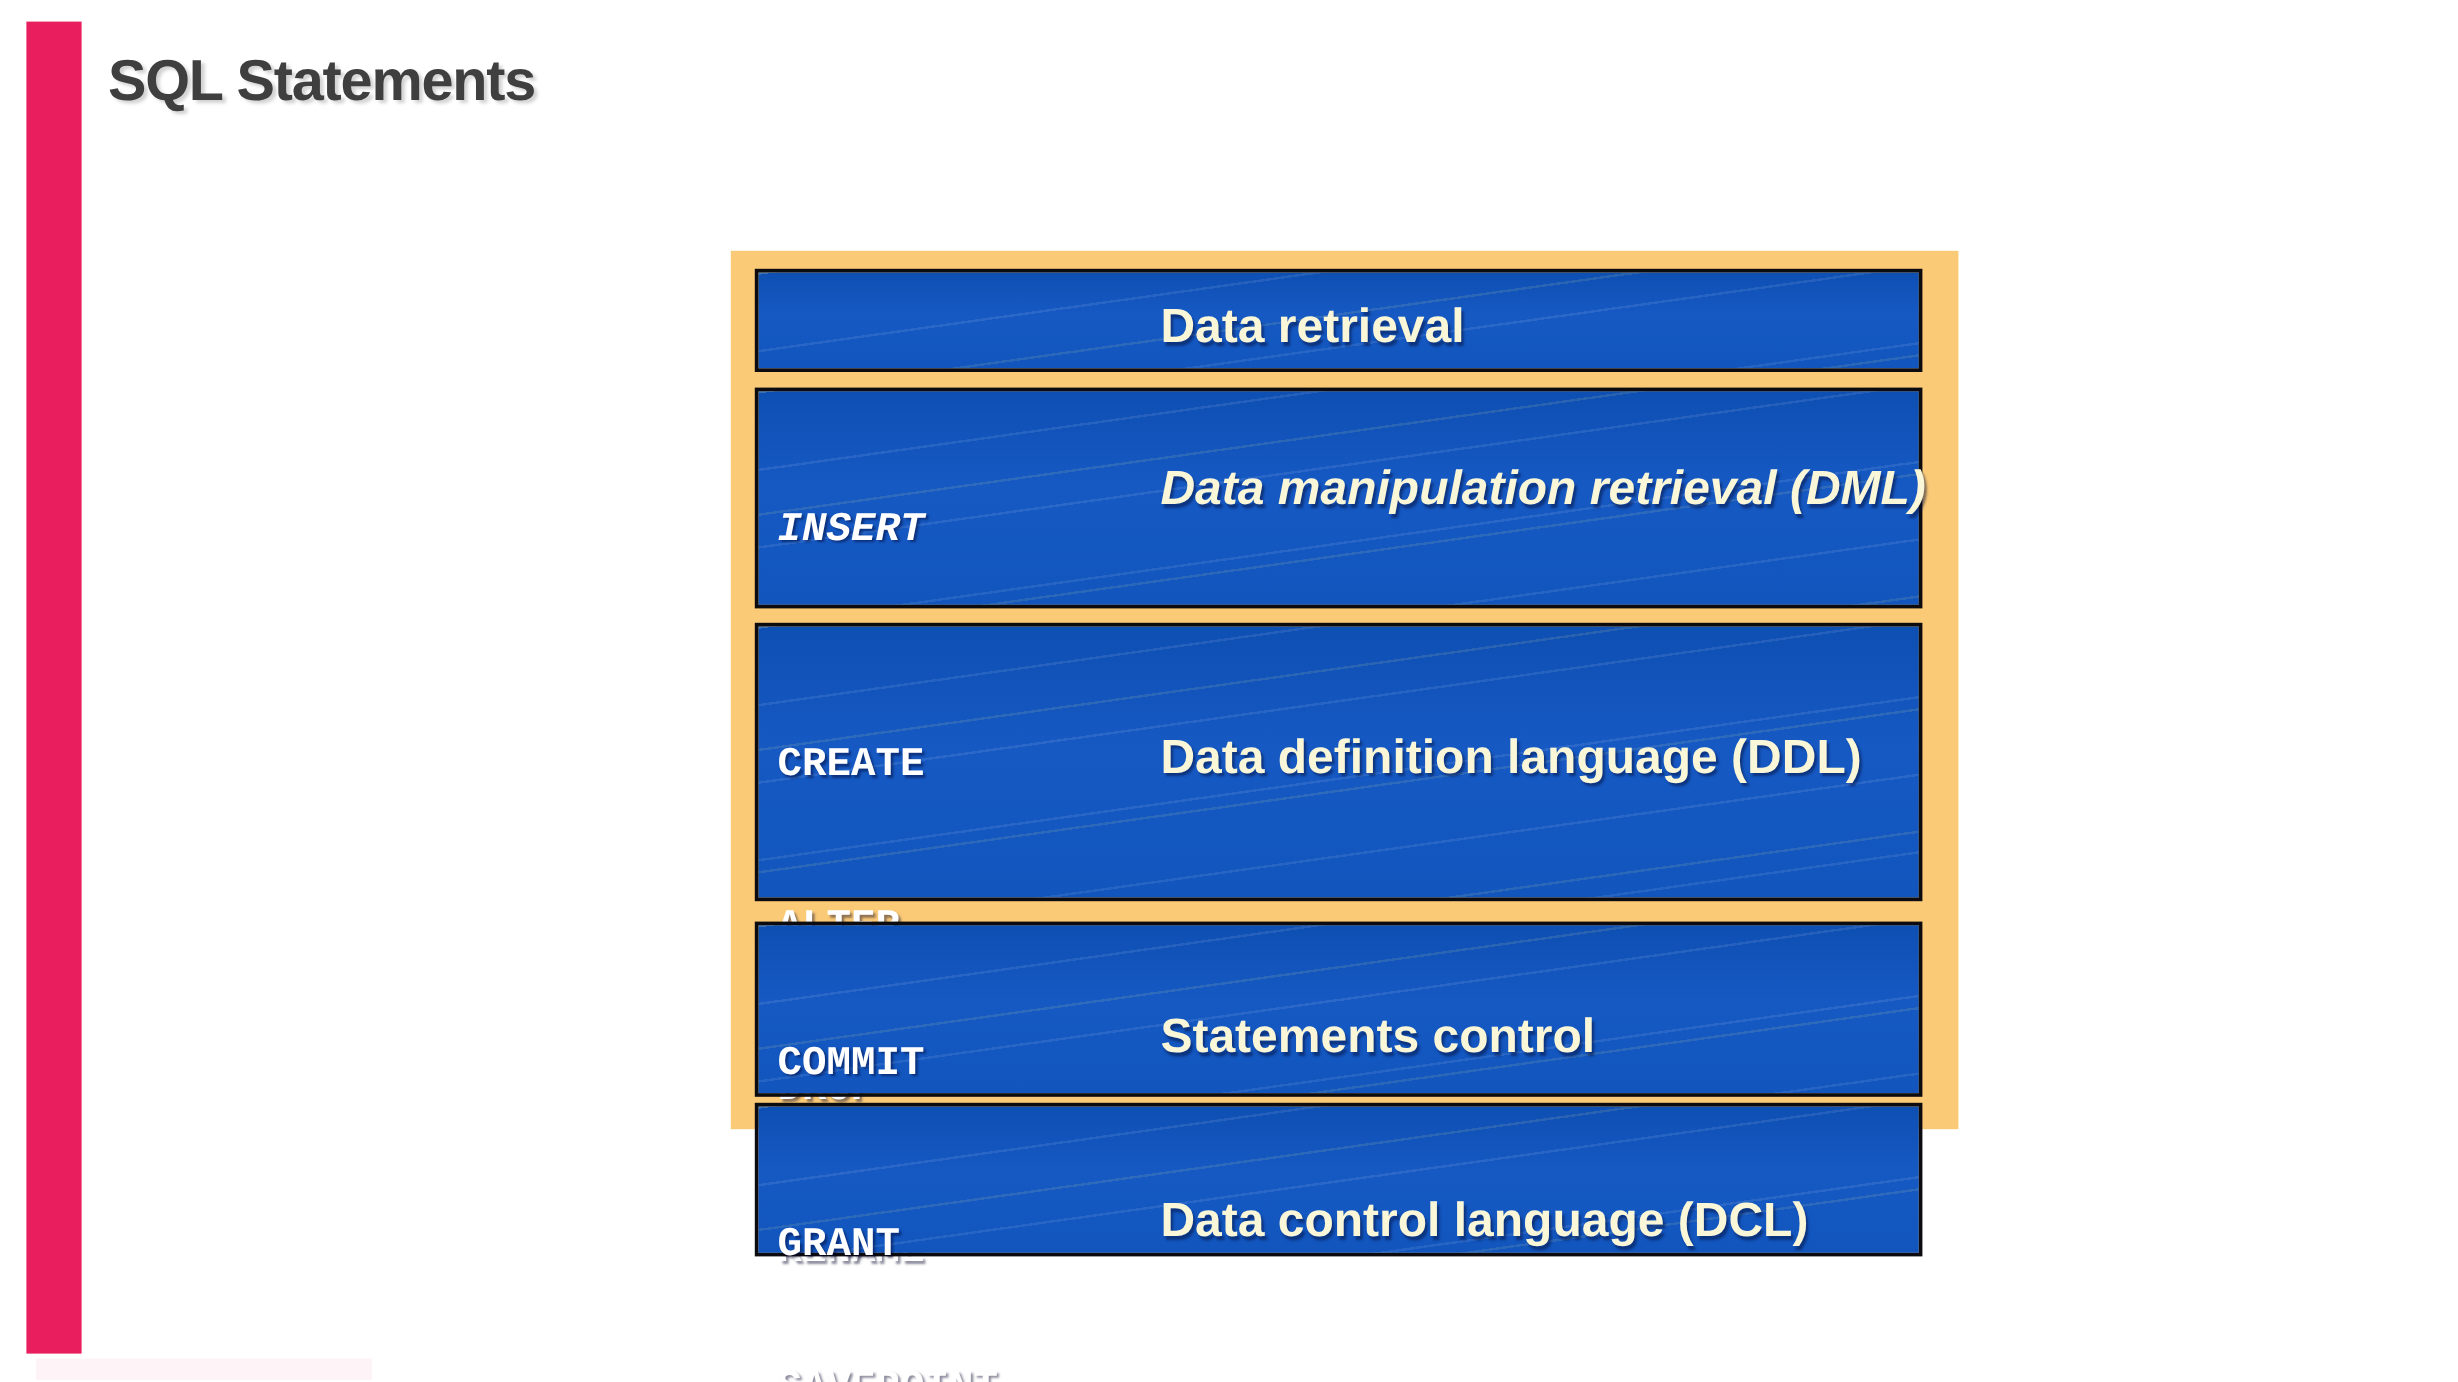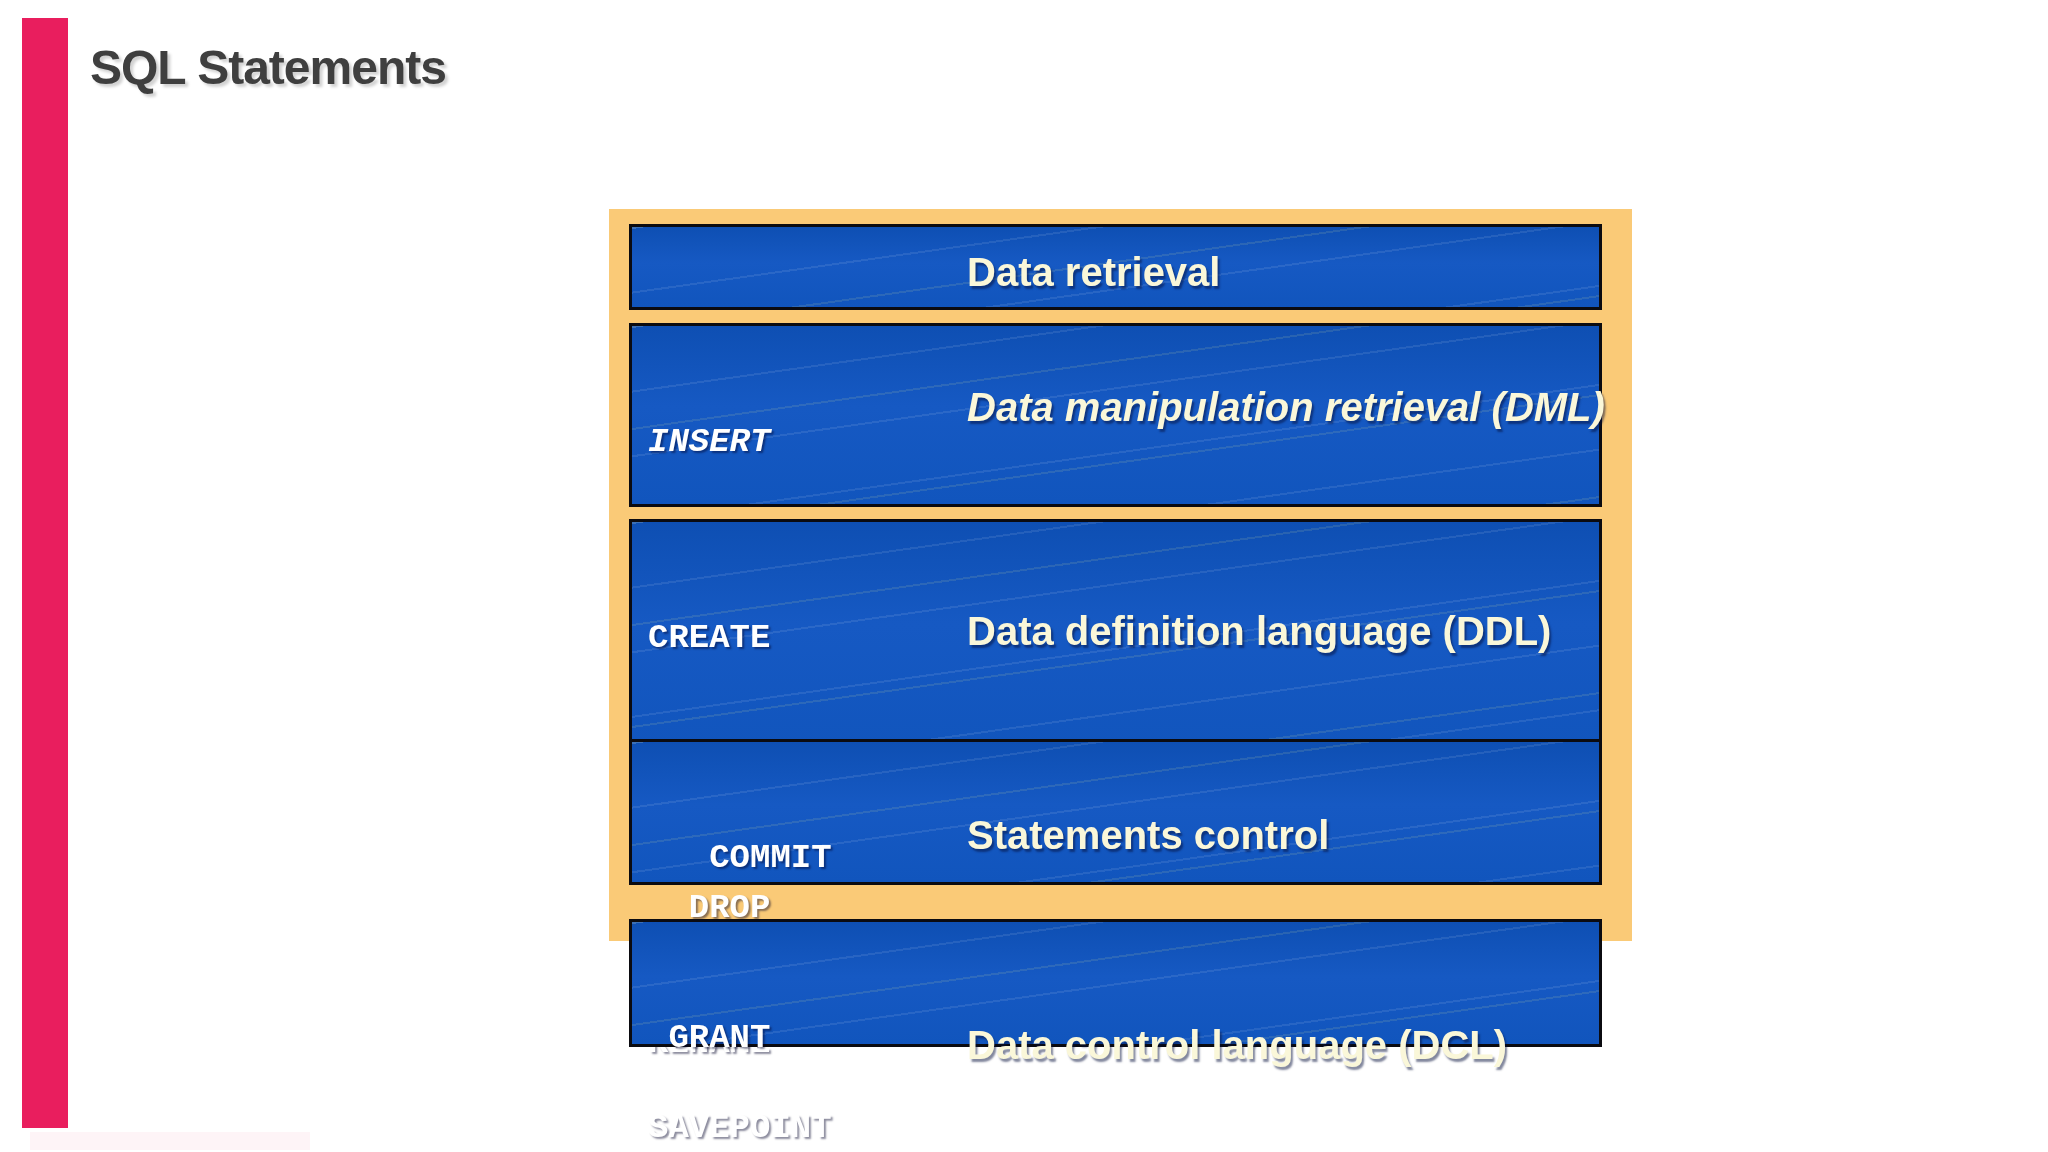--- a/index.html
+++ b/index.html
@@ -38,40 +38,39 @@
     letter-spacing:-1px;
     color:var(--title-text);
     text-shadow:3px 3px 3px rgba(0,0,0,0.18);
     white-space:nowrap;
   }
   .frame{
     position:absolute;
     left:609px; top:209px;
     width:1023px; height:732px;
     background:var(--frame);
-    text-align:right;
   }
   .group{
     position:absolute;
     left:20px;
     width:973px;
     border:3px solid var(--box-border);
     background:
       repeating-linear-gradient(172deg,
         rgba(255,255,255,0.09) 0px, rgba(255,255,255,0.09) 2px,
         rgba(255,255,255,0) 2px, rgba(255,255,255,0) 64px),
       repeating-linear-gradient(172deg,
         rgba(215,225,150,0.13) 0px, rgba(215,225,150,0.13) 2px,
         rgba(215,225,150,0) 2px, rgba(215,225,150,0) 101px),
       linear-gradient(180deg, #0E4FB3 0%, #1659C3 45%, #1155BD 100%);
   }
   .g1{top:15px;  height:86px;}
   .g2{top:114px; height:184px;font-style:italic;}
   .g3{top:310px; height:232px;}
-  .g4{top:530px; height:146px;padding-left:44px;}
+  .g4{top:559px; height:146px;padding-left:44px;}
   .g5{top:710px; height:128px;}
   .cmds{
     position:absolute;
     left:16px; top:4px;
     font-family:"Liberation Mono","DejaVu Sans Mono", monospace;
     font-weight:bold;
     font-size:34px;
     line-height:45px;
     color:var(--command-text);
     text-shadow:2px 2px 2px rgba(0,0,40,0.45);
@@ -84,21 +83,21 @@
     font-weight:bold;
     line-height:42px;
     color:var(--label-text);
     text-shadow:2px 3px 2px rgba(5,15,60,0.5);
     white-space:nowrap;
   }
   .g1 .label{top:24px;}
   .g2 .label{top:60px;}
   .g3 .label{top:88px;}
   .g4 .label{top:72px;}
-  .g5 .label{top:74px;margin-top:28px;}
+  .g5 .label{top:74px;}
 </style>
 </head>
 <body>
 
 <div class="accent-bar"></div>
 <div class="accent-fade"></div>
 
 <h1 class="slide-title">SQL Statements</h1>
 
 <div class="frame">

